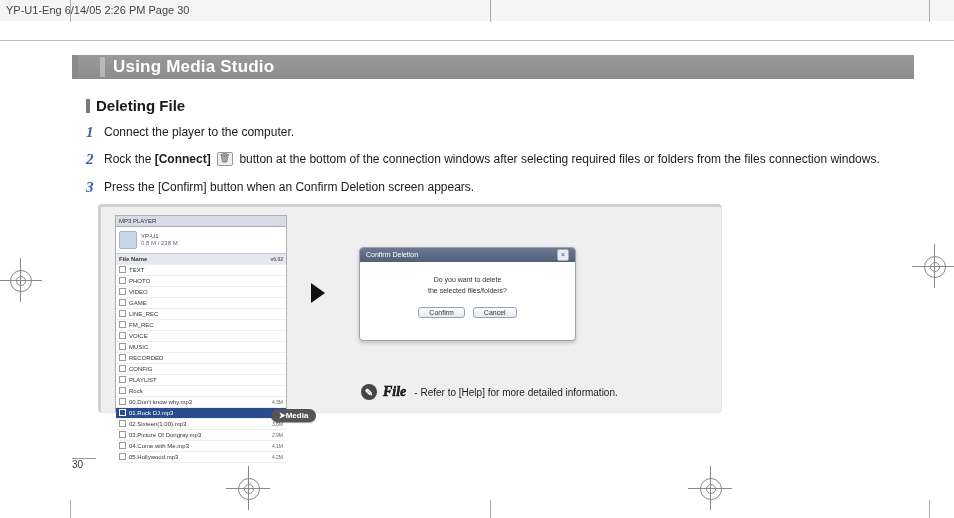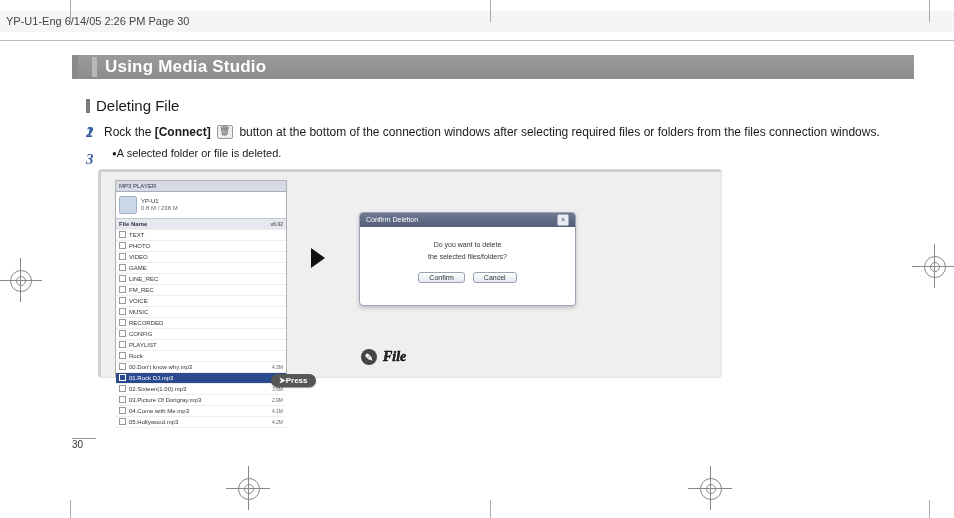--- a/index.html
+++ b/index.html
@@ -16,50 +16,49 @@
   .reg .circ1{position:absolute;width:20px;height:20px;border:1px solid #888;border-radius:50%}
   .reg .circ2{position:absolute;width:8px;height:8px;border:1px solid #888;border-radius:50%;left:6px;top:6px}
   .reg .hline{position:absolute;height:1px;background:#888}
   .reg .vline{position:absolute;width:1px;background:#888}
 
   .crop-header{
     position:absolute;left:0;top:0;right:0;
     font:11px/1.2 Arial; color:#444;
     padding:4px 6px;
     background:#f5f5f5;
-    margin-top:11px;
   }
   .crop-top{position:absolute;top:0;height:22px;width:1px;background:#aaa}
   .crop-bot{position:absolute;bottom:0;height:18px;width:1px;background:#aaa}
   .hr-top{position:absolute;left:0;right:0;top:40px;height:1px;background:#bdbdbd}
 
   .page{
     position:absolute;
     left:72px; right:40px; top:55px; bottom:40px;
   }
 
   .title-bar{
     display:flex;align-items:center;
     height:24px;
     background:linear-gradient(#9a9a9a,#8c8c8c);
     border-left:6px solid #8a8a8a;
     color:#fff;
     font-weight:bold;
     font-size:17px;
-    padding-left:14px;
+    padding-left:22px;
     letter-spacing:0.2px;
   }
   .title-bar .tick{display:inline-block;width:5px;height:20px;background:#b8b8b8;margin-right:8px}
 
   .content{
     padding:14px 12px 0 14px;
     font-size:12px;
   }
   .section-title{
-    font-size:15px; font-weight:normal; color:#1a1a1a;
+    font-size:15px; font-weight:bold; color:#1a1a1a;
     margin:4px 0 10px 0;
   }
   .section-title .bar{
     display:inline-block;width:4px;height:14px;background:#7a7a7a;
     vertical-align:-2px;margin-right:6px;
   }
 
   .step{position:relative;padding-left:18px;margin:0 0 10px 0;line-height:1.45}
   .step .num{
     position:absolute;left:0;top:-2px;
@@ -154,21 +153,21 @@
   }
   .note .nlabel{
     font-family:Georgia,serif;font-style:italic;font-weight:bold;
     color:#262626;text-shadow:0 1px 0 #fff, 1px 0 0 #fff;
     font-size:14px;margin-right:2px;
     -webkit-text-stroke:0.5px #000;
   }
   .note .ntext{font-size:10px}
 
   .pagefoot{
-    position:absolute;left:72px;bottom:68px;width:24px;border-top:1px solid #999;
+    position:absolute;left:72px;bottom:48px;width:24px;border-top:1px solid #999;
     font-size:10px;color:#333;padding-top:0;text-align:left;
   }
 </style>
 </head>
 <body>
 
 <div class="crop-header">YP-U1-Eng  6/14/05 2:26 PM  Page 30</div>
 <div class="crop-top" style="left:70px"></div>
 <div class="crop-top" style="left:490px"></div>
 <div class="crop-top" style="left:929px"></div>
@@ -208,33 +207,34 @@
       <span>Using Media Studio</span>
   </div>
 
   <div class="content">
     <div class="section-title">
       <span class="bar"></span><span>Deleting File</span>
     </div>
 
     <div class="step">
       <span class="num">1</span>
+      <span>Connect the player to the computer.</span>
     </div>
 
     <div class="step">
       <span class="num">2</span>
       <span>Rock the </span><b>[Connect]</b>
       <span class="delete-icon"></span>
       <span> button at the bottom of the connection windows after selecting required files or folders from the files connection windows.</span>
     </div>
 
     <div class="step" style="margin-bottom:2px">
       <span class="num">3</span>
-    </div>
-    <div class="subbullet">A selected folder or file is deleted.</div>
+      <span>Press the [Confirm] button when an Confirm Deletion screen appears.</span>
+    </div>
 
     <div class="figure">
 
       <div class="panel">
         <div class="hdr">MP3 PLAYER</div>
         <div class="dev">
           <div class="ic"></div>
           <div class="info">
             <div>YP-U1</div>
             <div style="color:#667">0.8 M  /  238 M</div>
@@ -334,23 +334,24 @@
         <div class="msg">
           <div>Do you want to delete</div>
           <div>the selected files/folders?</div>
         </div>
         <div class="btns">
           <div class="btn">Confirm</div>
           <div class="btn">Cancel</div>
         </div>
       </div>
 
-      <div class="click-badge">Press</div>
+      <div class="click-badge">Media</div>
 
       <div class="note">
         <span class="nbadge">✎</span>
         <span class="nlabel">File</span>
+        <span class="ntext">- Refer to [Help] for more detailed information.</span>
       </div>
     </div>
   </div>
 </div>
 
 <div class="pagefoot">30</div>
 
 </body></html>

